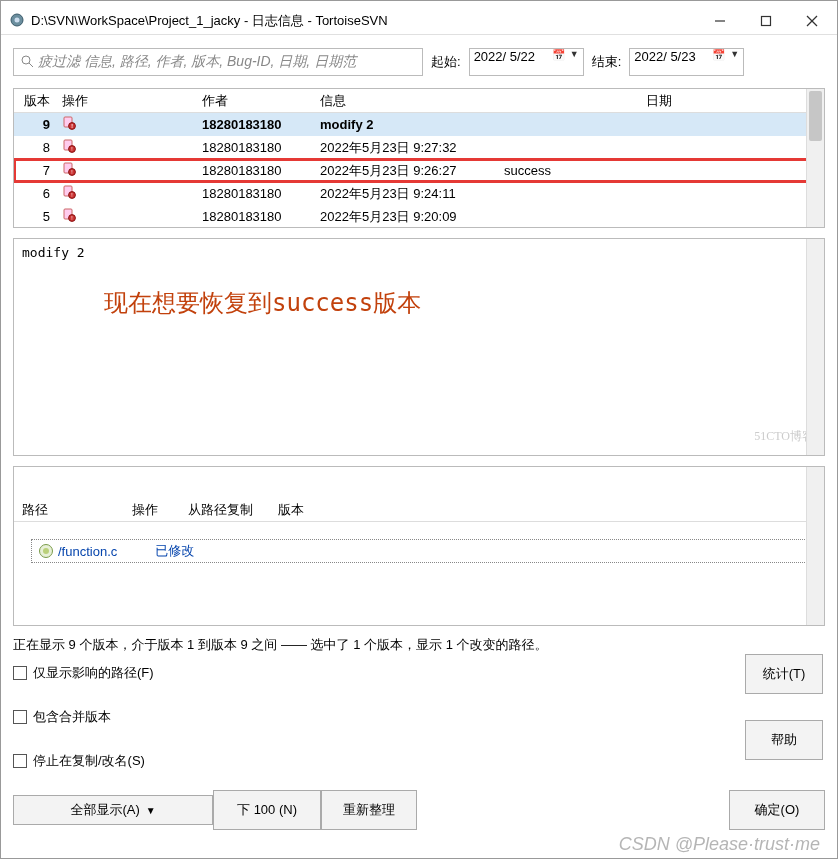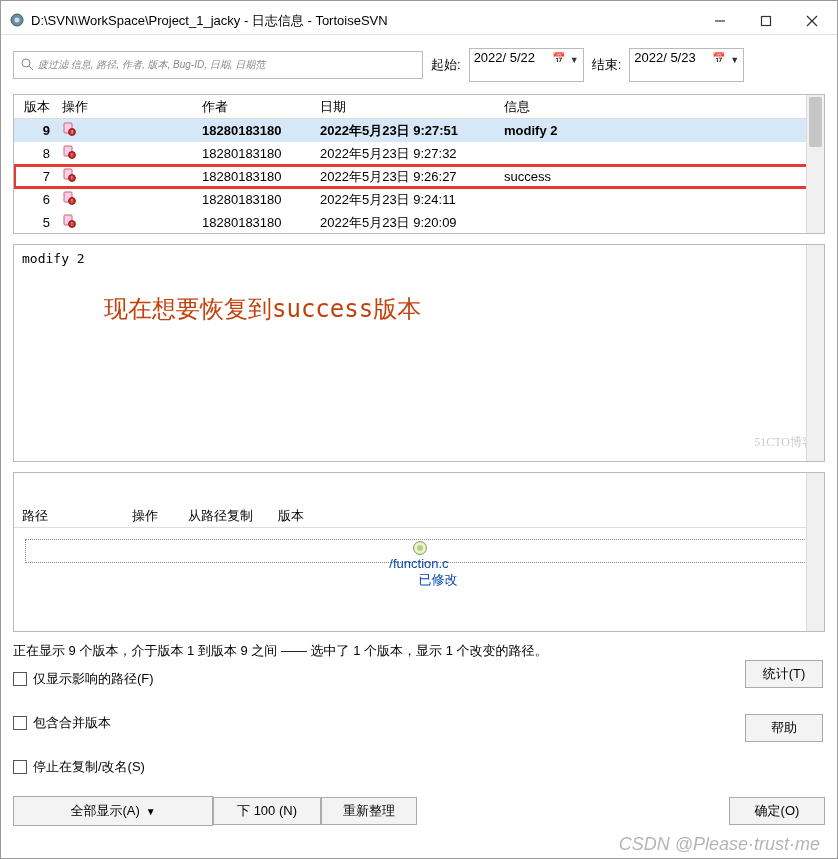--- a/index.html
+++ b/index.html
@@ -40,28 +40,28 @@
     }
     .search-field {
       flex: 0 0 410px;
       height: 28px;
       border: 1px solid #bbb;
       display: flex;
       align-items: center;
       padding: 0 6px;
       color: #888;
       font-style: italic;
-      font-size: 10px;
+      font-size: 14px;
       background:#fff;
     }
     .search-field .si{ margin-right:4px; }
     .lbl { color:#000; font-size:13px; }
     .date-box {
       width: 115px; height:28px; border:1px solid #bbb; background:#fff;
-      display:flex; align-items:flex-end; padding:16px 4px; gap:4px; font-size:13px;
+      display:flex; align-items:flex-start; padding:0 4px; gap:4px; font-size:13px;
     }
     .date-box .cal{ margin-left:auto; font-size:11px; }
     .date-box .tri{ font-size:9px; color:#333; }
     .main-table-wrap {
       margin: 4px 12px 0 12px;
       border:1px solid #bbb;
       height:140px;
       position: relative;
       overflow: hidden;
     }
@@ -109,33 +109,33 @@
       margin:10px 12px 0 12px; border:1px solid #bbb; height:160px;
       background:#fff; position:relative;
     }
     .chead {
       display:flex; height:23px; align-items:center; border-bottom:1px solid #ddd;
       font-size:13px;
       margin-top:32px;
     }
     .ch { padding:0 8px; }
     .c-path{width:110px;} .c-act{width:56px;} .c-copy{width:90px;} .c-rev{flex:1;}
-    .crow { display:flex; height:24px; align-items:center; border:1px dotted #888; font-size:13px; margin:11px;flex-direction:column; }
+    .crow { display:flex; height:24px; align-items:center; border:1px dotted #888; font-size:13px; margin:17px; }
     .file-ico{ width:16px; height:16px; margin:0 4px 0 6px; flex-shrink:0;}
     .crow .pathlink{ color:#0645ad; }
     .crow .actlink{ color:#0645ad; margin-left:38px;}
     .status-line {
       margin:10px 12px 4px 12px; font-size:13px;
     }
     .checks { margin:6px 12px 0 12px; display:flex; flex-direction:column; gap:26px; font-size:13px;}
     .check-row { display:flex; align-items:center; gap:6px;}
     .cb{ width:14px; height:14px; border:1px solid #555; background:#fff;}
     .right-btns { position:absolute; right:14px; display:flex; flex-direction:column; gap:26px; }
     .btn {
-      min-width:78px; height:28px; background:#f3f3f3; border:1px solid #aaa;
+      min-width:78px; height:40px; background:#f3f3f3; border:1px solid #aaa;
       display:inline-flex; align-items:center; justify-content:center; font-size:13px;
       padding:0 12px;
     }
     .btn-wide{ min-width:200px; height:30px;}
     .bottom-bar {
       margin:20px 12px 10px 12px; display:flex; align-items:center;
     }
     .bottom-bar .spacer{flex:1;}
     .drop-arrow{ font-size:10px; margin-left:6px; }
     .rel-area { position:relative; }
@@ -198,33 +198,32 @@
       <span class="cal">📅</span>
       <span class="tri">▼</span>
     </div>
   </div>
 
   <div class="main-table-wrap">
     <div class="thead">
       <div class="th col-rev">版本</div>
       <div class="th col-act">操作</div>
       <div class="th col-auth">作者</div>
+      <div class="th col-msg">信息</div>
       <div class="th col-date">日期</div>
-      <div class="th col-msg">信息</div>
     </div>
     <div id="log-rows">
         <div class="trow selected">
           <div class="td col-rev">9</div>
           <div class="td col-act"><svg class="act-icon" viewBox="0 0 14 14">
               <rect x="2" y="1" width="8" height="10" rx="1" fill="#fce" stroke="#c66"></rect>
               <circle cx="10" cy="10" r="3.4" fill="#c33" stroke="#811"></circle>
               <text x="10" y="12.3" font-size="5" fill="#fff" text-anchor="middle">!</text>
             </svg></div>
           <div class="td col-auth">18280183180</div>
-          <div class="td col-date">2022年5月23日 9:27:51</div>
           <div class="td col-msg">modify 2</div>
         </div>
         <div class="trow">
           <div class="td col-rev">8</div>
           <div class="td col-act"><svg class="act-icon" viewBox="0 0 14 14">
               <rect x="2" y="1" width="8" height="10" rx="1" fill="#fce" stroke="#c66"></rect>
               <circle cx="10" cy="10" r="3.4" fill="#c33" stroke="#811"></circle>
               <text x="10" y="12.3" font-size="5" fill="#fff" text-anchor="middle">!</text>
             </svg></div>
           <div class="td col-auth">18280183180</div>

